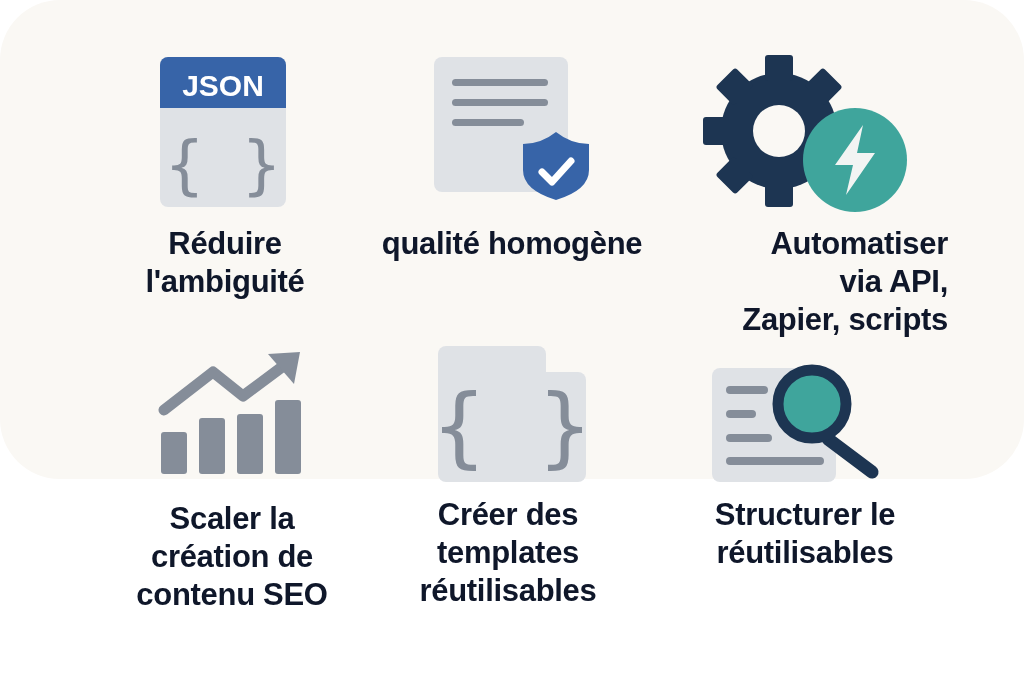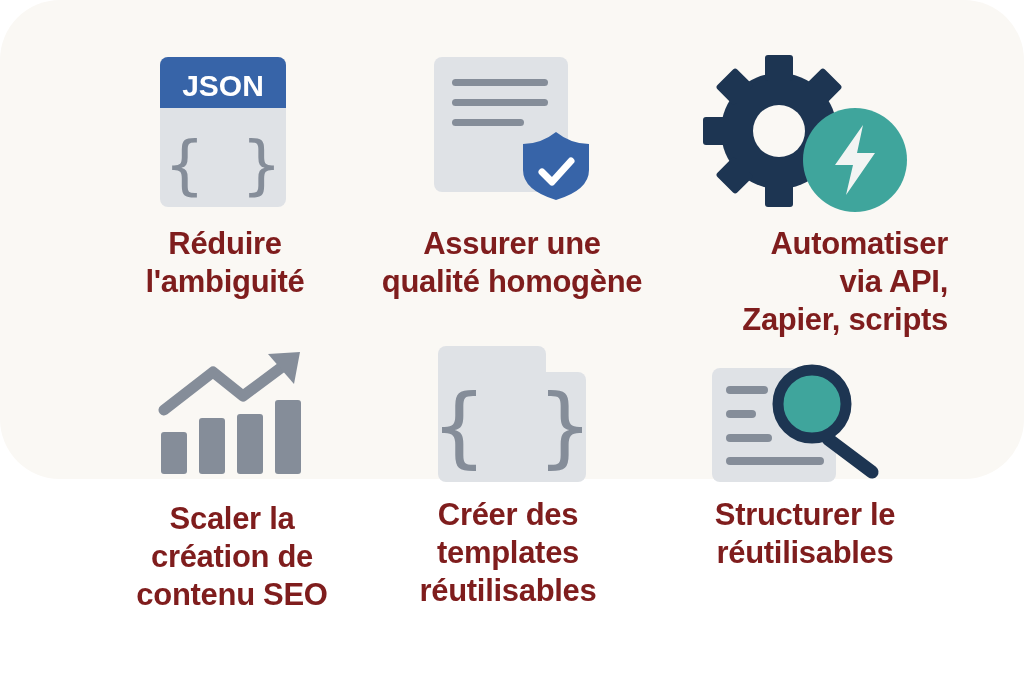--- a/index.html
+++ b/index.html
@@ -1,20 +1,20 @@
 <!DOCTYPE html>
 <html><head>
 <meta charset="utf-8">
 <style>
   html, body { margin:0; padding:0; background:#ffffff; }
   body { width:1024px; height:683px; position:relative; overflow:hidden; font-family:"Liberation Sans", "DejaVu Sans", sans-serif; }
   .card { position:absolute; left:0; top:0; width:1024px; height:479px; background:#faf8f4; border-radius:60px; }
   .cell { position:absolute; width:300px; text-align:center; }
   .icon { position:absolute; }
-  .label { position:absolute; left:0; width:300px; text-align:center; color:#7f1d1d; font-weight:bold; font-size:31px; line-height:38px; letter-spacing:-0.3px; }
+  .label { position:absolute; left:0; width:300px; text-align:center; color:#0f172a; font-weight:bold; font-size:31px; line-height:38px; letter-spacing:-0.3px; }
 </style>
 </head>
 <body>
 
 <div class="card">
 
   <div class="cell" style="left:75px; top:0;">
     <svg class="icon" style="left:85px; top:57px;" width="130" height="152" viewBox="0 0 130 152">
       <rect x="0" y="0" width="126" height="150" rx="8" fill="#dfe2e6"></rect>
       <path d="M8 0 H118 A8 8 0 0 1 126 8 V51 H0 V8 A8 8 0 0 1 8 0 Z" fill="#3764a8"></path>
@@ -30,21 +30,20 @@
   <div class="cell" style="left:362px; top:0;">
     <svg class="icon" style="left:70px; top:55px;" width="160" height="150" viewBox="0 0 160 150">
       <rect x="2" y="2" width="134" height="135" rx="8" fill="#dfe2e6"></rect>
       <rect x="20" y="24" width="96" height="7" rx="3.5" fill="#858d99"></rect>
       <rect x="20" y="44" width="96" height="7" rx="3.5" fill="#858d99"></rect>
       <rect x="20" y="64" width="72" height="7" rx="3.5" fill="#858d99"></rect>
       <path d="M125 80 Q110 92 92 92 V118 Q92 138 125 148 Q158 138 158 118 V92 Q140 92 125 80 Z" fill="#3764a8" transform="translate(-1,-3)"></path>
       <path d="M110 117 L120 127 L139 106" stroke="#ffffff" stroke-width="7" fill="none" stroke-linecap="round" stroke-linejoin="round"></path>
     </svg>
     <div class="label" style="top:225px;">
-      <div>Assurer une</div>
       <div>qualité homogène</div>
     </div>
   </div>
 
   <div class="cell" style="left:648px; top:0;">
     <svg class="icon" style="left:55px; top:55px;" width="210" height="160" viewBox="0 0 210 160">
       <g transform="translate(76,76)" fill="#1d3552">
         <circle r="58"></circle>
         <g>
           <rect x="-14" y="-76" width="28" height="26" rx="3"></rect>

